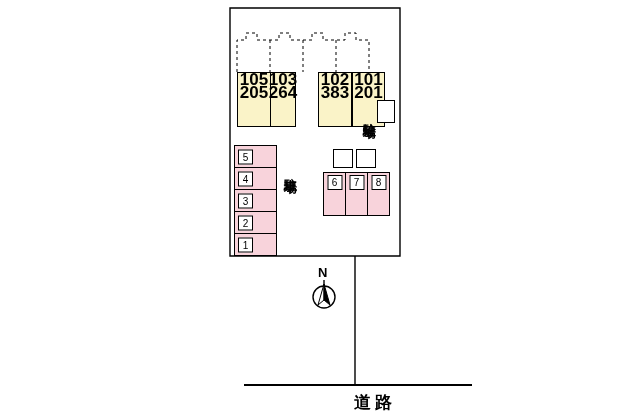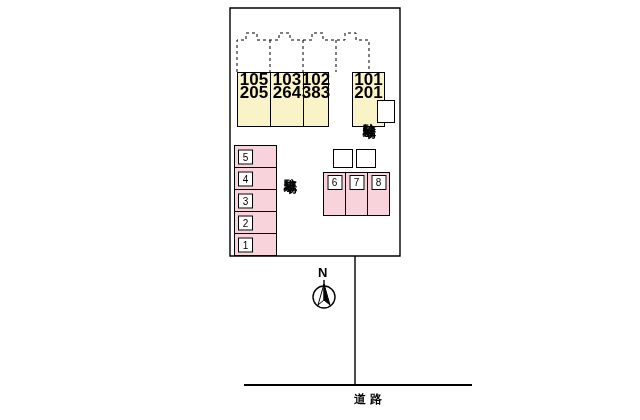--- a/index.html
+++ b/index.html
@@ -14,21 +14,21 @@
         justify-content:flex-start;align-items:center;font-size:17px;font-weight:bold;line-height:13px;}
   .space{position:absolute;background:var(--space-fill,#f8d3db);border:1px solid #000;box-sizing:border-box;}
   .chip{position:absolute;width:15px;height:15px;background:#fff;border:1px solid #000;
         box-sizing:border-box;font-size:10px;display:flex;align-items:center;justify-content:center;}
   .chip.side{left:3px;top:50%;transform:translateY(-50%);}
   .chip.top{top:2px;left:50%;transform:translateX(-50%);}
   .vtext{position:absolute;writing-mode:vertical-rl;text-orientation:upright;
          font-size:13px;font-weight:bold;letter-spacing:2px;line-height:14px;}
   .rack{position:absolute;background:#fff;border:1px solid #000;box-sizing:border-box;}
   .nlabel{position:absolute;font-weight:bold;font-size:13px;}
-  .road-label{position:absolute;font-size:12px;font-weight:bold;letter-spacing:4px;}
+  .road-label{position:absolute;font-size:17px;font-weight:bold;letter-spacing:4px;}
 </style>
 </head>
 <body>
 
 <div class="plan">
 
   <svg class="overlay" width="640" height="420" viewBox="0 0 640 420">
     <path class="solid" d="M230,8 H400 V256 H230 Z M355,256 V384"></path>
     <path class="road" d="M244,385 H472"></path>
     <path class="dashed" d="M237,72 L237,40 L246,40 L246,33 L257,33 L257,40 L270,40 L279,40 L279,33 L290,33 L290,40 L303,40 L312,40 L312,33 L323,33 L323,40 L336,40 L345,40 L345,33 L356,33 L356,40 L369,40 L369,72 M270,40 V72 M303,40 V72 M336,40 V72"></path>
@@ -37,25 +37,25 @@
       <circle cx="324" cy="297" r="11" class="solid"></circle>
       <polygon points="324,284 318,305 324,300" fill="#ffffff" stroke="#000" stroke-width="1"></polygon>
       <polygon points="324,284 330,305 324,300" fill="#000000" stroke="#000" stroke-width="1"></polygon>
     </g>
   </svg>
 
   <div class="unit" style="left:237px;width:34px;">
     <div>105</div>
     <div>205</div>
   </div>
-  <div class="unit" style="left:270px;width:34px;">
+  <div class="unit" style="left:270px;width:26px;">
     <div>103</div>
     <div>264</div>
   </div>
-  <div class="unit" style="left:303px;width:26px;">
+  <div class="unit" style="left:318px;width:34px;">
     <div>102</div>
     <div>383</div>
   </div>
   <div class="unit" style="left:352px;width:33px;">
     <div>101</div>
     <div>201</div>
   </div>
 
   <div class="rack" style="left:377px;top:100px;width:18px;height:23px;"></div>
   <div class="vtext" style="left:362px;top:112px;">駐輪場</div>

